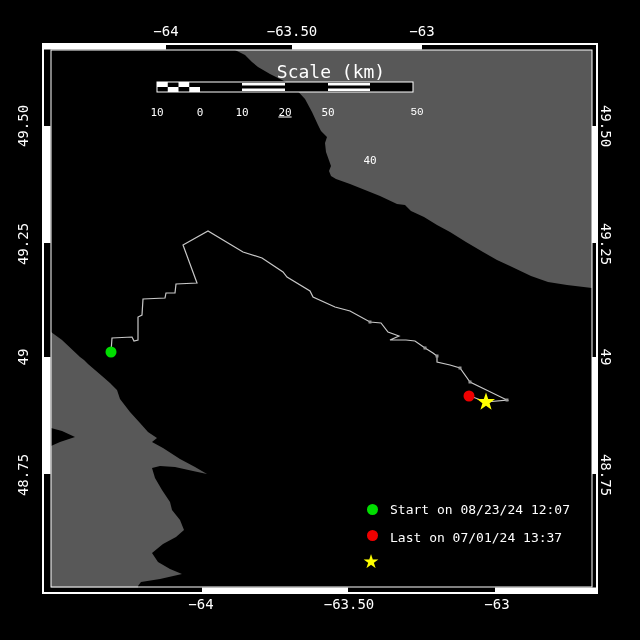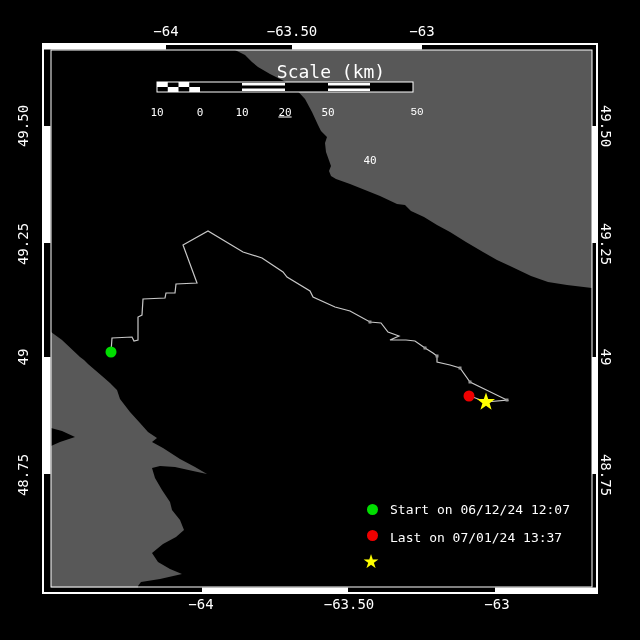--- a/index.html
+++ b/index.html
@@ -91,21 +91,21 @@
   <div class="pos scale-tick" style="left: 242px; top: 112px;">10</div>
   <div class="pos scale-tick" style="left: 285px; top: 112px; text-decoration: underline;">20</div>
   <div class="pos scale-tick" style="left: 328px; top: 112px;">50</div>
   <div class="pos scale-tick" style="left: 370px; top: 112px; margin-top: 48px;">40</div>
   <div class="pos scale-tick" style="left: 417px; top: 112px; font-family: Liberation Mono, monospace;">50</div>
 
   <div class="legend-row" style="left: 362px; top: 499px;">
     <span class="legend-marker">
         <span class="legend-dot" style="background: rgb(0, 221, 0);"></span>
       </span>
-    <span class="legend-text">Start on 06/12/24 12:07</span>
+    <span class="legend-text">Start on 08/23/24 12:07</span>
   </div>
   <div class="legend-row" style="left: 362px; top: 525px; align-items: flex-end;">
     <span class="legend-marker">
         <span class="legend-dot" style="background: rgb(238, 0, 0);"></span>
       </span>
     <span class="legend-text">Last on 07/01/24 13:37</span>
   </div>
   <div class="legend-row" style="left: 361px; top: 551px;">
     <span class="legend-marker">
         <span class="legend-star" style="color: rgb(255, 255, 0);">★</span>

